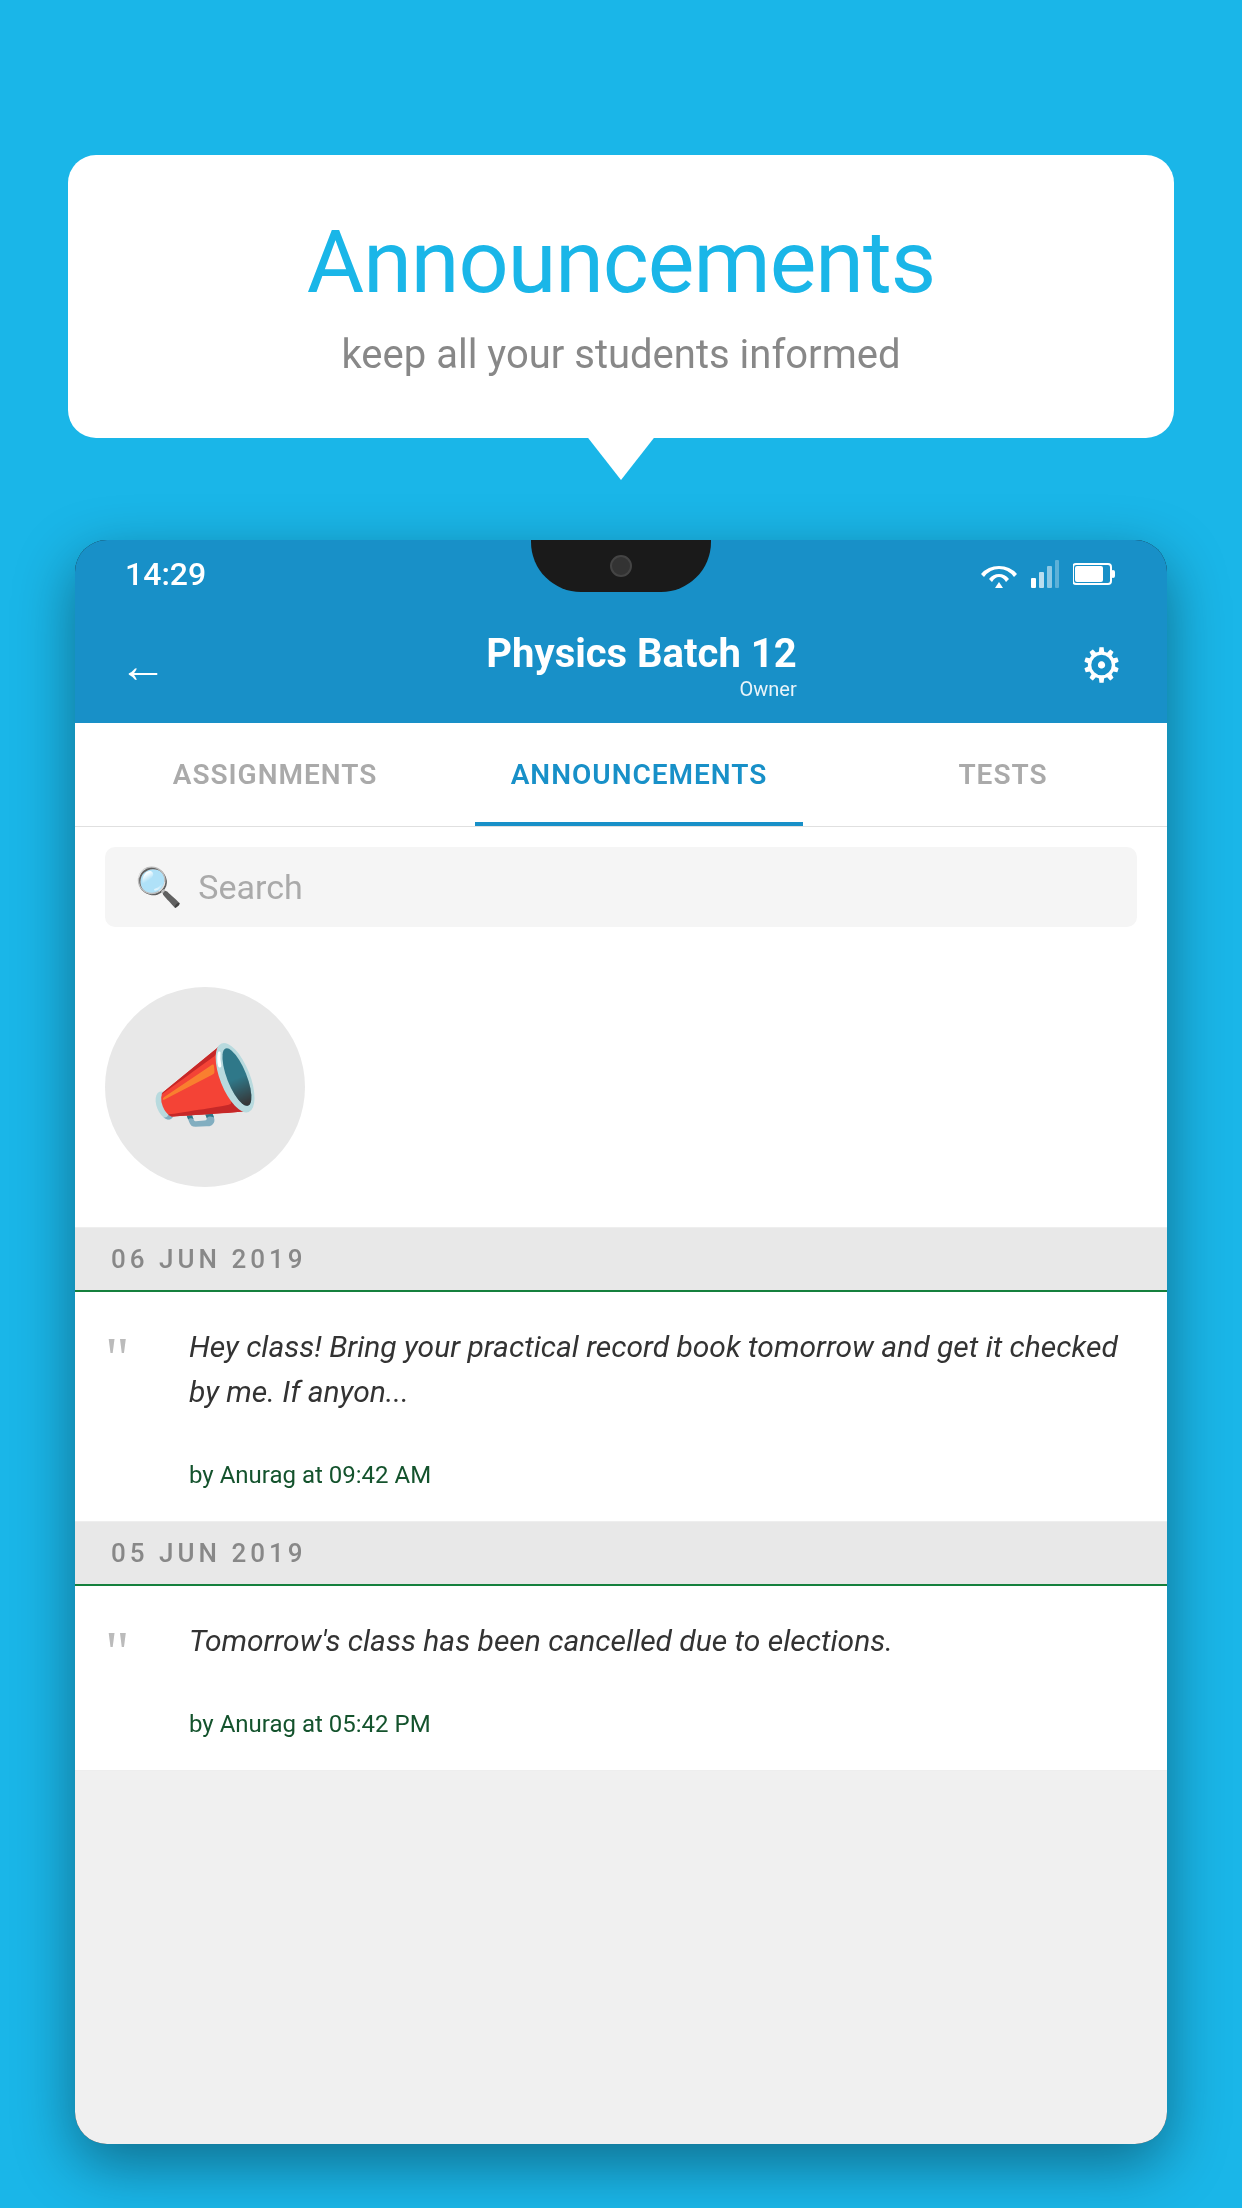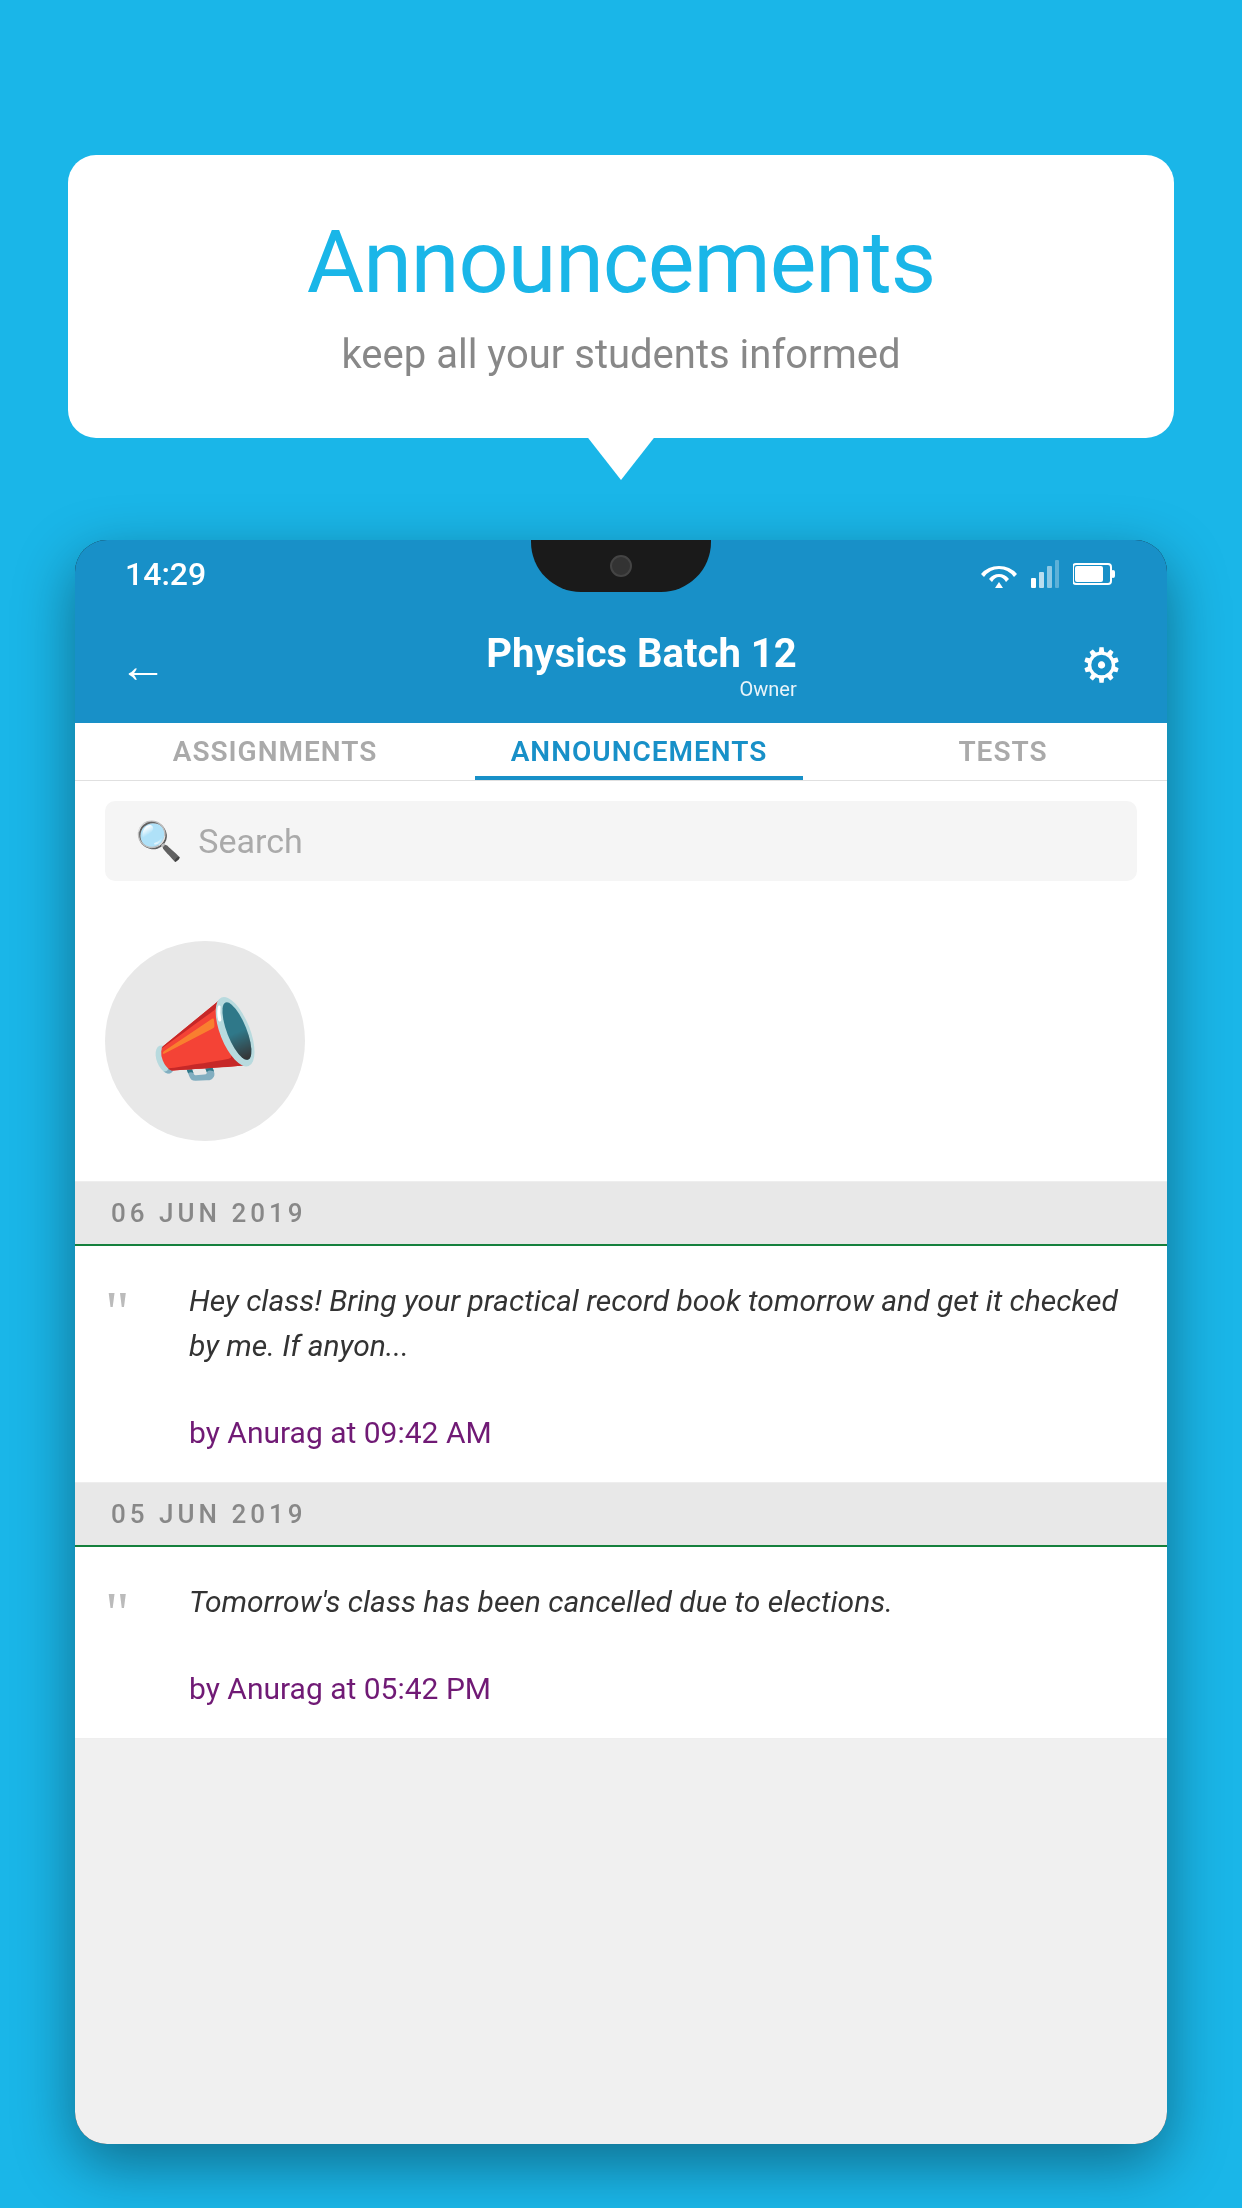--- a/index.html
+++ b/index.html
@@ -163,21 +163,21 @@
 
     
     .tabs-bar {
       background: #fff;
       display: flex;
       border-bottom: 1px solid #e0e0e0;
     }
 
     .tab-item {
       flex: 1;
-      padding: 12px 10px;
+      padding: 35px 10px;
       text-align: center;
       font-size: 28px;
       font-weight: 600;
       color: #aaa;
       letter-spacing: 1px;
       position: relative;
       cursor: pointer;
       margin-left: 36px;
     }
 
@@ -306,22 +306,22 @@
 
     .announcement-text {
       font-size: 30px;
       color: #333;
       font-style: italic;
       line-height: 1.5;
       margin-bottom: 10px;
     }
 
     .announcement-meta {
-      font-size: 30px;
-      color: #701a75;
+      font-size: 24px;
+      color: #14532d;
       margin-top: 47px;
     }
 
     
     .phone-screen {
       background: #f0f0f0;
       height: calc(100% - 68px - 90px);
       overflow: hidden;
       border-radius: 0;
     }

